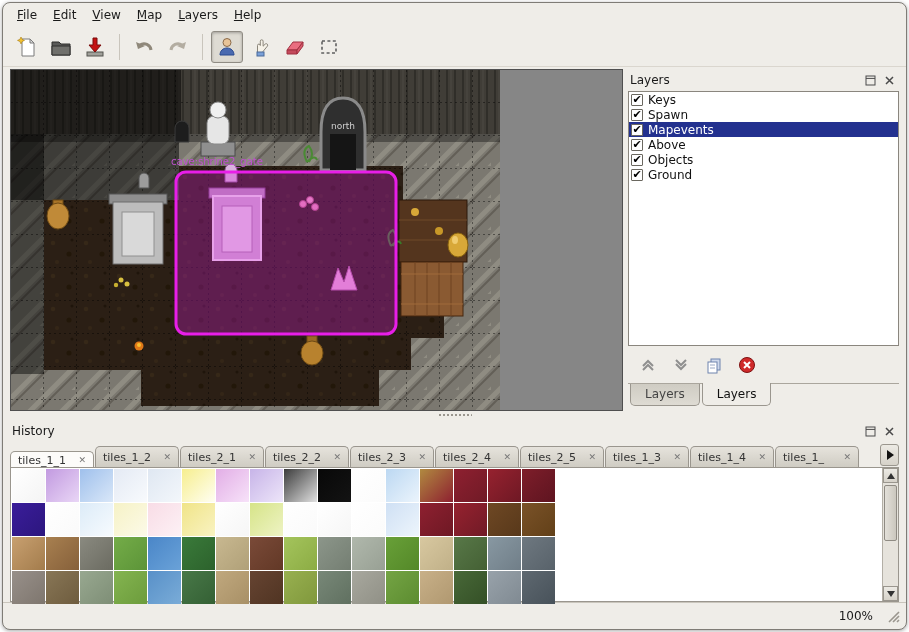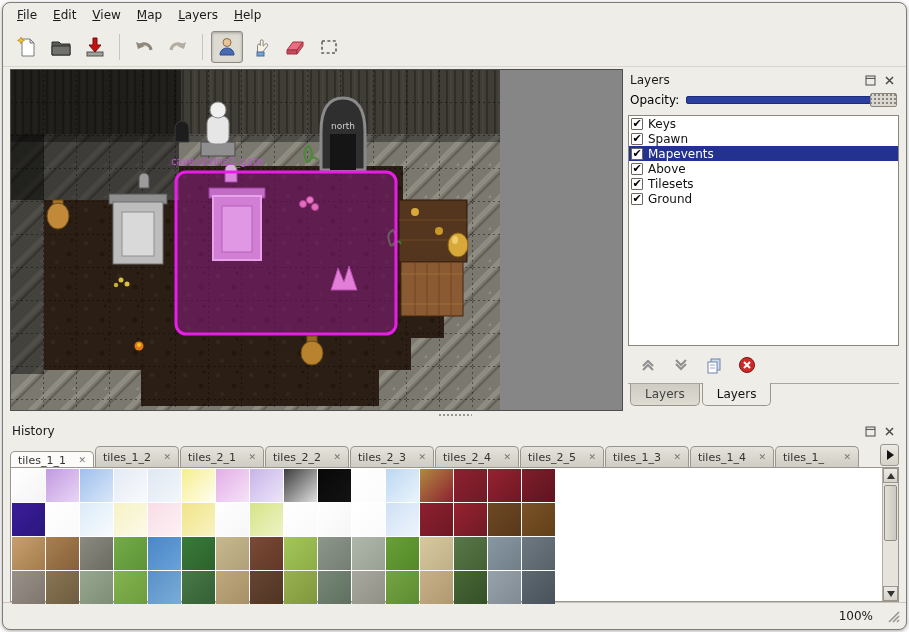--- a/index.html
+++ b/index.html
@@ -279,48 +279,41 @@
             </svg>
           </span>
           <span class="dock-hbtn">
             <svg width="9" height="9" viewBox="0 0 9 9">
               <path d="M1 1l7 7M8 1L1 8" stroke="#4a4a4a" stroke-width="1.5"></path>
             </svg>
           </span>
         </span>
       </div>
 
-      <div class="opacity-row">
-        <span>Opacity:</span>
-        <span class="slider">
-          <span class="slider-track"></span>
-          <span class="slider-handle"></span>
-        </span>
-      </div>
 
       <div class="layer-list">
           <div class="layer-row">
             <span class="checkbox checked">✔</span>
             <span class="layer-label">Keys</span>
           </div>
           <div class="layer-row">
             <span class="checkbox checked">✔</span>
             <span class="layer-label">Spawn</span>
           </div>
           <div class="layer-row selected">
             <span class="checkbox checked">✔</span>
             <span class="layer-label">Mapevents</span>
           </div>
           <div class="layer-row">
             <span class="checkbox checked">✔</span>
             <span class="layer-label">Above</span>
           </div>
           <div class="layer-row">
             <span class="checkbox checked">✔</span>
-            <span class="layer-label">Tilesets</span>
+            <span class="layer-label">Objects</span>
           </div>
           <div class="layer-row">
             <span class="checkbox checked">✔</span>
             <span class="layer-label">Ground</span>
           </div>
         </div>
 
       <div class="layer-toolbar">
         <span class="lt-btn">
           <svg width="18" height="18" viewBox="0 0 18 18">

